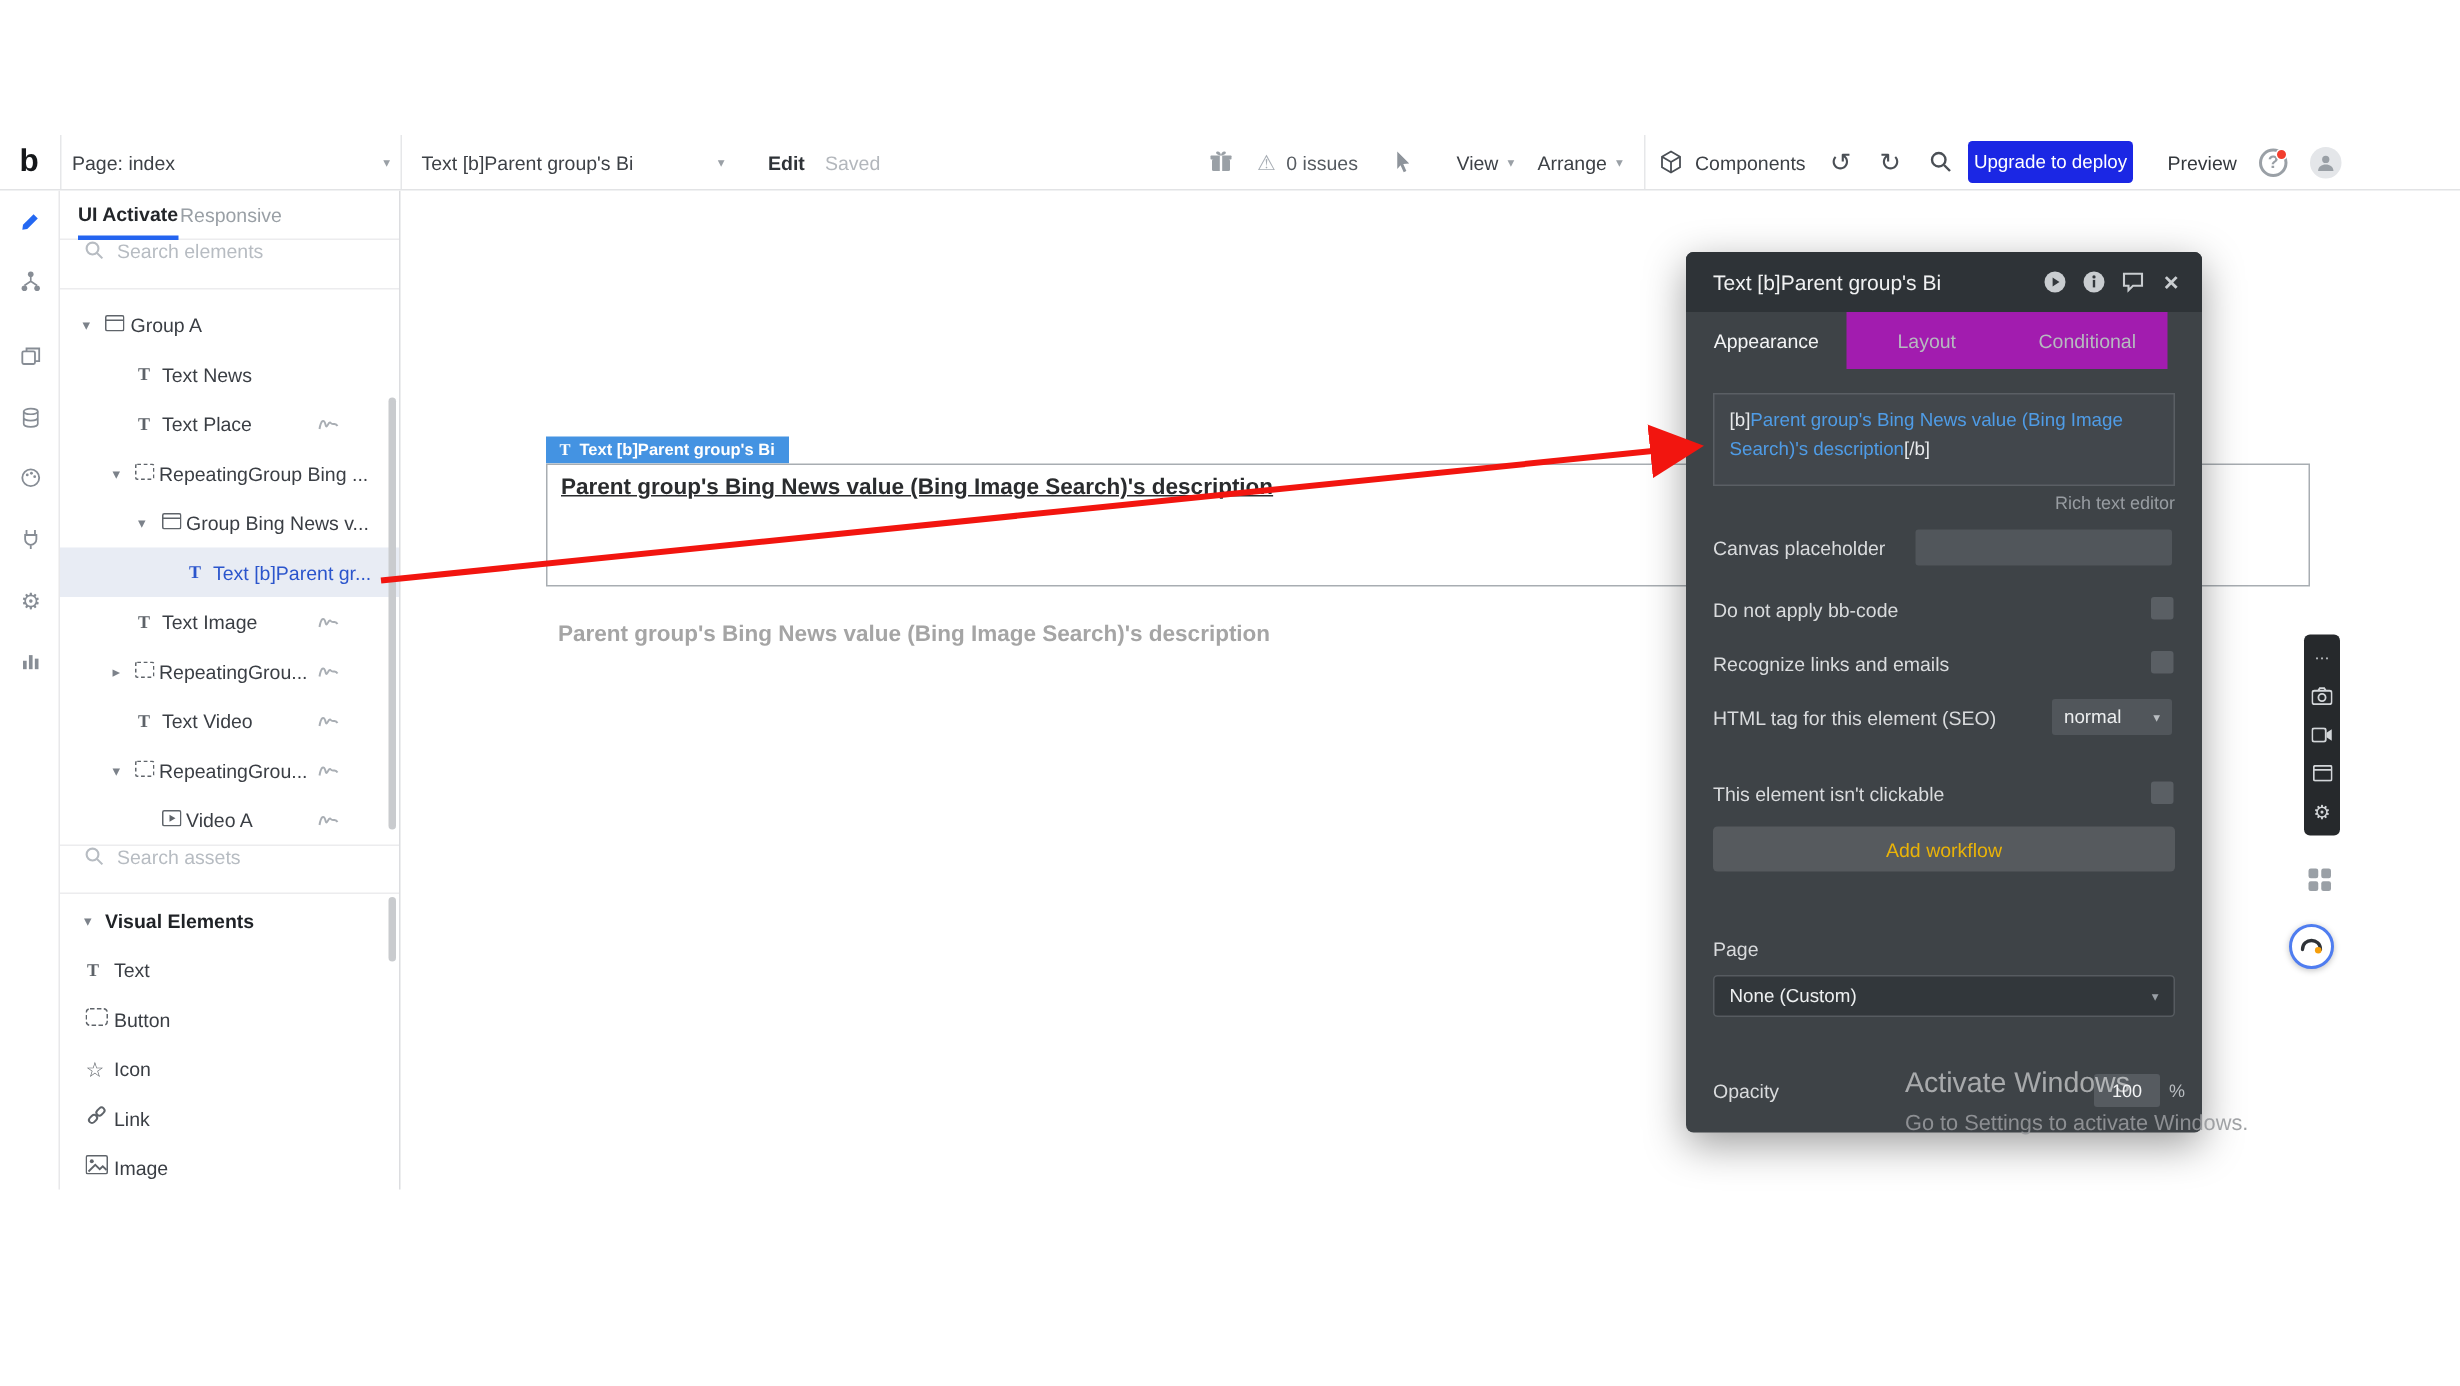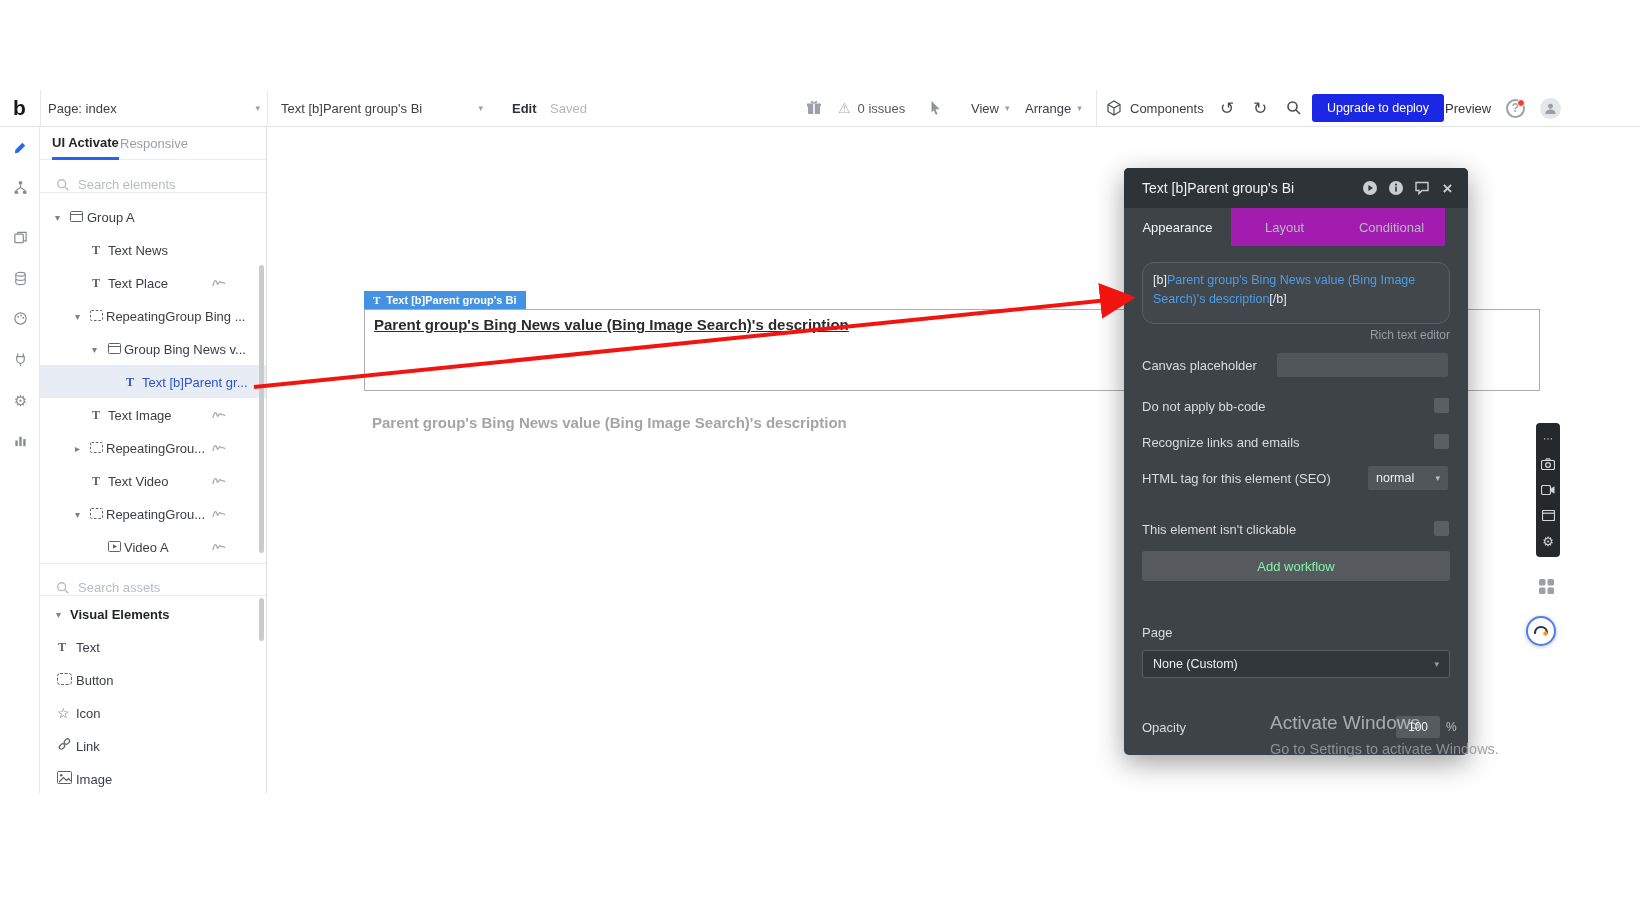--- a/index.html
+++ b/index.html
@@ -3,33 +3,33 @@
 <meta charset="utf-8">
 <style>
   *{margin:0;padding:0;box-sizing:border-box}
   html,body{width:1640px;height:924px;font-family:"Liberation Sans",sans-serif;background:#fff;overflow:hidden;position:relative}
   
   .topbar{position:absolute;left:0;top:90px;width:1640px;height:37px;background:#fff;border-bottom:1px solid #e2e3e5;z-index:5}
   .tbi{position:absolute;top:0;height:36px;display:flex;align-items:center;gap:6px;font-size:13px;color:#3d4146;white-space:nowrap;cursor:default}
   .tdiv{position:absolute;top:0;height:36px;width:1px;background:#e6e7e9}
   .carr{font-size:9px;color:#9aa0a6}
   .logo{font-size:21px;font-weight:700;color:#15171a}
-  .btn-upgrade{position:absolute;left:1312px;top:4px;width:132px;height:28px;background:#1b27e4;color:#fff;font-size:12.5px;border:none;border-radius:3px;font-family:inherit;cursor:pointer}
+  .btn-upgrade{position:absolute;left:1312px;top:4px;width:110px;height:28px;background:#1b27e4;color:#fff;font-size:12.5px;border:none;border-radius:3px;font-family:inherit;cursor:pointer}
   .helpc{width:19px;height:19px;border-radius:50%;border:2px solid #9aa0a6;color:#9aa0a6;font-size:12px;font-weight:700;display:flex;align-items:center;justify-content:center;position:relative}
   .helpdot{position:absolute;right:-2px;top:-2px;width:8px;height:8px;border-radius:50%;background:#f23e2e;border:1.5px solid #fff}
   .avat{width:21px;height:21px;border-radius:50%;background:#e4e6e9;display:flex;align-items:center;justify-content:center}
   
   .strip{position:absolute;left:0;top:127px;width:40px;height:666px;border-right:1px solid #e8e8ea;background:#fff;z-index:4}
   .sico{position:absolute;left:12px;width:17px;height:17px;display:flex;align-items:center;justify-content:center;font-size:15px;color:#878d95;cursor:pointer}
   
   .lpanel{position:absolute;left:40px;top:127px;width:227px;height:666px;background:#fff;border-right:1px solid #dcdde0;z-index:4}
   .ptabs{position:absolute;top:0;left:0;width:226px;height:33px;border-bottom:1px solid #ececee}
   .ptab1{position:absolute;left:12px;top:0;height:33px;display:flex;align-items:center;font-size:13px;font-weight:700;color:#23262a;border-bottom:3px solid #2464f0;cursor:pointer}
   .ptab2{position:absolute;left:80px;top:0;height:33px;display:flex;align-items:center;font-size:13px;color:#9aa0a6;cursor:pointer}
-  .srow{position:absolute;left:0;width:226px;height:33px;border-bottom:1px solid #ececee;display:flex;align-items:flex-end;padding-left:16px;gap:8px;background:#fff}
+  .srow{position:absolute;left:0;width:226px;height:33px;border-bottom:1px solid #ececee;display:flex;align-items:flex-start;padding-left:16px;gap:8px;background:#fff}
   .srow.topb{border-top:1px solid #ececee}
   .psearch{border:none;outline:none;font-size:13px;color:#3d4146;width:150px;font-family:inherit;background:transparent}
   .psearch::placeholder{color:#b7bcc2}
   .trow{position:absolute;left:0;width:226px;height:33px;cursor:pointer}
   .trow.sel{background:#e8ecf4}
   .tcaret,.tico,.tlabel,.squig{position:absolute;top:50%;transform:translateY(-50%)}
   .tcaret{font-size:10px;color:#7c828a}
   .tlabel{font-size:13px;color:#3a3e44;white-space:nowrap}
   .trow.sel .tlabel{color:#2b55cc}
   .tT{font-weight:700;font-size:12px;color:#5d6268;font-family:"Liberation Serif",serif}
@@ -49,29 +49,29 @@
   .ghost{position:absolute;left:105px;top:287px;font-size:15px;font-weight:700;color:#a5a5a5;white-space:nowrap}
   
   .insp{position:absolute;left:1124px;top:168px;width:344px;height:587px;background:#3e4347;border-radius:5px;box-shadow:0 8px 28px rgba(0,0,0,.38);z-index:10;overflow:hidden}
   .ititle{position:absolute;top:0;left:0;width:344px;height:40px;background:#2e3337;display:flex;align-items:center;padding:0 12px 0 18px}
   .ititle .ttl{color:#f1f2f3;font-size:14px;flex:1;white-space:nowrap}
   .iic{width:17px;height:17px;margin-left:9px;display:flex;align-items:center;justify-content:center;cursor:pointer}
   .xic{color:#c9cdd0;font-size:17px;font-weight:700;line-height:1}
   .itabs{position:absolute;top:40px;left:0;width:321px;height:38px;background:#a21caf;display:flex}
   .itab{flex:1;display:flex;align-items:center;justify-content:center;font-size:13px;color:#b6babf;cursor:pointer}
   .itab.active{background:#3e4347;color:#f3f4f5}
-  .richbox{position:absolute;left:18px;top:94px;width:308px;height:62px;background:#42474c;border:1px solid #5a5f64;border-radius:12px;padding:8px 10px;font-size:12.5px;line-height:1.5;color:#e8eaec;cursor:text}
+  .richbox{position:absolute;left:18px;top:94px;width:308px;height:62px;background:#42474c;border:1px solid #5a5f64;border-radius:0;padding:8px 10px;font-size:12.5px;line-height:1.5;color:#e8eaec;cursor:text}
   .richblue{color:#4f9ce6}
   .rtelabel{position:absolute;right:18px;top:160px;font-size:12px;color:#989da2}
   .plabel{position:absolute;left:18px;font-size:13px;color:#d9dbdd;white-space:nowrap}
   .pinput{position:absolute;background:#51565b;border:none;border-radius:2px;color:#eceeef;font-size:12.5px;font-family:inherit;outline:none;padding:0 8px}
   .pcheck{position:absolute;right:19px;width:15px;height:15px;background:#5a5f64;border-radius:2px;cursor:pointer}
   .pdrop{position:absolute;background:#51565b;border-radius:2px;display:flex;align-items:center;justify-content:space-between;padding:0 8px;font-size:12.5px;color:#eceeef;cursor:pointer}
   .pdrop .carr{color:#b9bdc1}
-  .workflowbtn{position:absolute;left:18px;top:383px;width:308px;height:30px;background:#565a5e;border:none;border-radius:3px;color:#86efac;font-size:13px;font-family:inherit;cursor:pointer}
+  .workflowbtn{position:absolute;left:18px;top:383px;width:308px;height:30px;background:#565a5e;border:none;border-radius:3px;color:#eab308;font-size:13px;font-family:inherit;cursor:pointer}
   .styledrop{position:absolute;left:18px;top:482px;width:308px;height:28px;background:#32373b;border:1px solid #565b60;border-radius:3px;display:flex;align-items:center;justify-content:space-between;padding:0 10px;font-size:12.5px;color:#eef0f1;cursor:pointer}
   .opin{position:absolute;left:272px;top:548px;width:44px;height:22px;background:#565b60;border:none;border-radius:2px;color:#f3f4f5;font-size:12px;text-align:center;font-family:inherit;outline:none}
   .oppct{position:absolute;left:322px;top:552px;font-size:12px;color:#b9bdc1}
   
   .rtool{position:absolute;left:1536px;top:423px;width:24px;height:134px;background:#26292c;border-radius:4px;display:flex;flex-direction:column;align-items:center;justify-content:space-around;padding:3px 0;z-index:21}
   .rtic{width:15px;height:15px;display:flex;align-items:center;justify-content:center;color:#d3d6d9;font-size:13px;cursor:pointer}
   .gridic{position:absolute;left:1538px;top:578px;z-index:21;cursor:pointer}
   .botic{position:absolute;left:1526px;top:616px;width:30px;height:30px;border-radius:50%;background:#fff;border:2.5px solid #4f7df0;box-shadow:0 1px 4px rgba(0,0,0,.25);display:flex;align-items:center;justify-content:center;z-index:21;cursor:pointer}
   
   .wm1{position:absolute;left:1270px;top:712px;font-size:19px;color:rgba(255,255,255,.55);z-index:20;white-space:nowrap}

